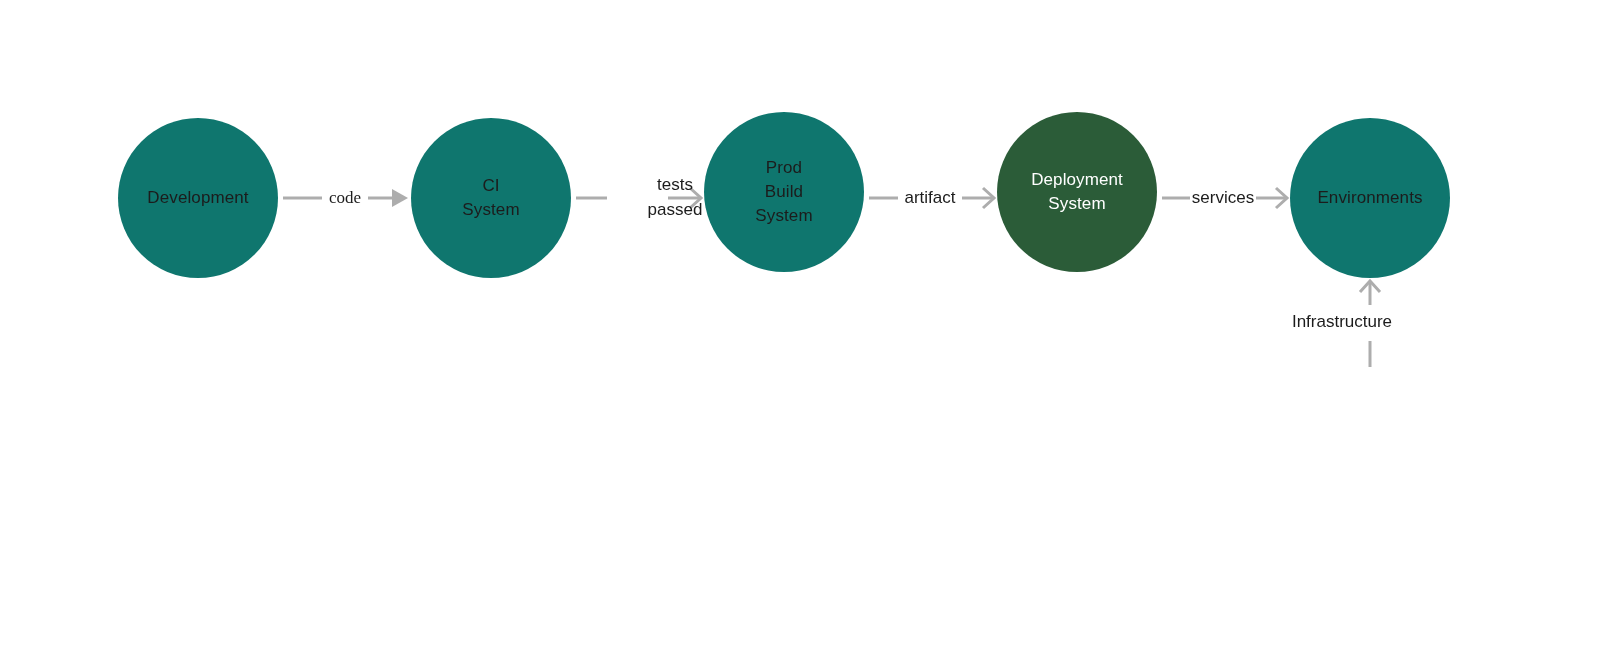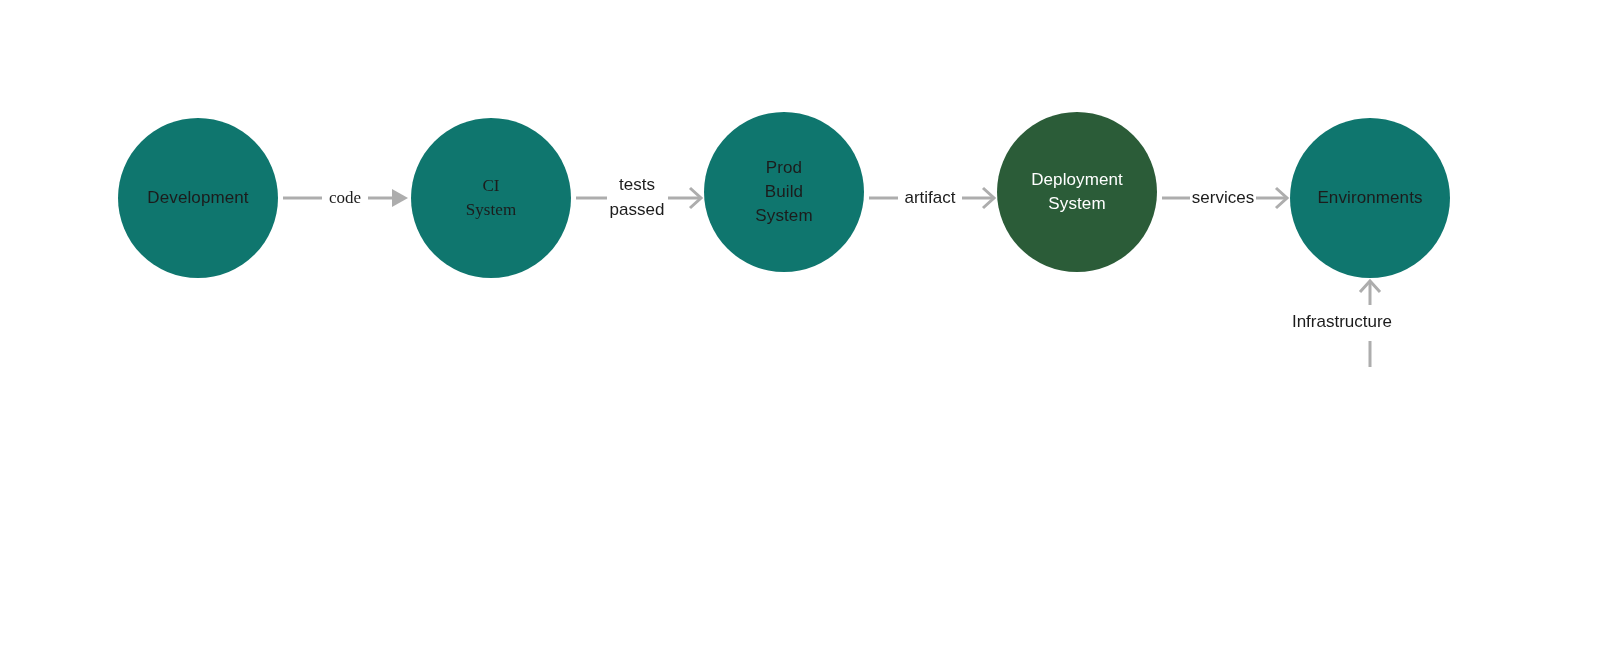--- a/index.html
+++ b/index.html
@@ -110,21 +110,21 @@
       <line class="edge-line" x1="1370" y1="367" x2="1370" y2="341"></line>
       <line class="edge-line" x1="1370" y1="305" x2="1370" y2="281"></line>
       <polyline class="chevron" points="1360,292 1370,281 1380,292"></polyline>
     </g>
   </svg>
 
   <div class="node node-plain" style="left:118px; top:118px; width:160px; height:160px;">
     <span class="node-label">Development</span>
   </div>
 
-  <div class="node node-plain" style="left:411px; top:118px; width:160px; height:160px;font-family:Liberation Serif, serif;">
+  <div class="node node-plain" style="left:411px; top:118px; width:160px; height:160px;">
     <span class="node-label">CI
 System</span>
   </div>
 
   <div class="node node-plain" style="left:704px; top:112px; width:160px; height:160px;">
     <span class="node-label">Prod
 Build
 System</span>
   </div>
 
@@ -132,19 +132,19 @@
     <span class="node-label">Deployment
 System</span>
   </div>
 
   <div class="node node-plain" style="left:1290px; top:118px; width:160px; height:160px;">
     <span class="node-label">Environments</span>
   </div>
 
 
   <div class="edge-label" style="left:345px; top:198px;font-family:Liberation Serif, serif;">code</div>
-  <div class="edge-label" style="left:637px; top:198px;">tests
+  <div class="edge-label" style="left:675px; top:198px;">tests
 passed</div>
   <div class="edge-label" style="left:930px; top:198px;">artifact</div>
   <div class="edge-label" style="left:1223px; top:198px;">services</div>
   <div class="edge-label" style="left:1342px; top:322px;">Infrastructure</div>
 
 </div>
 
 </body></html>

